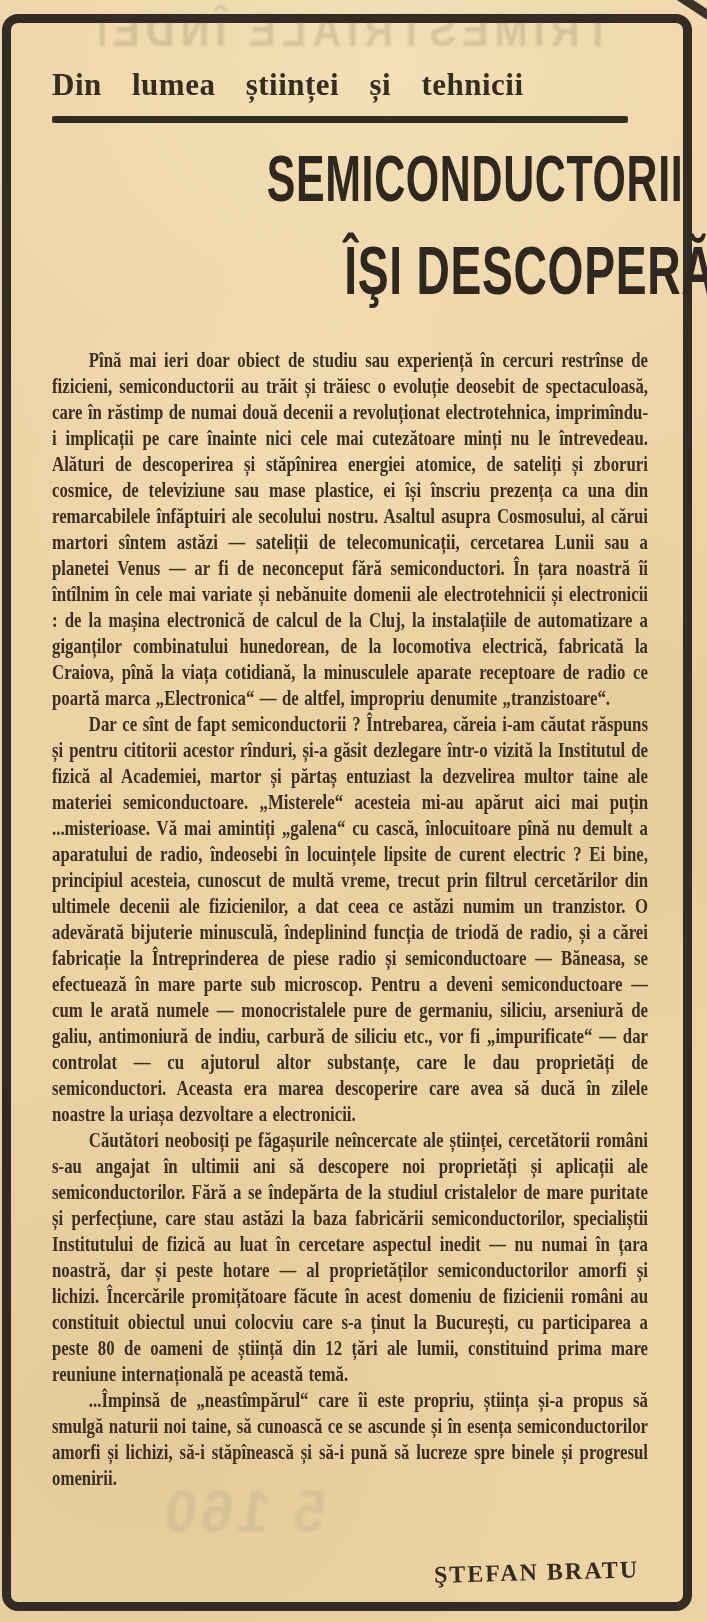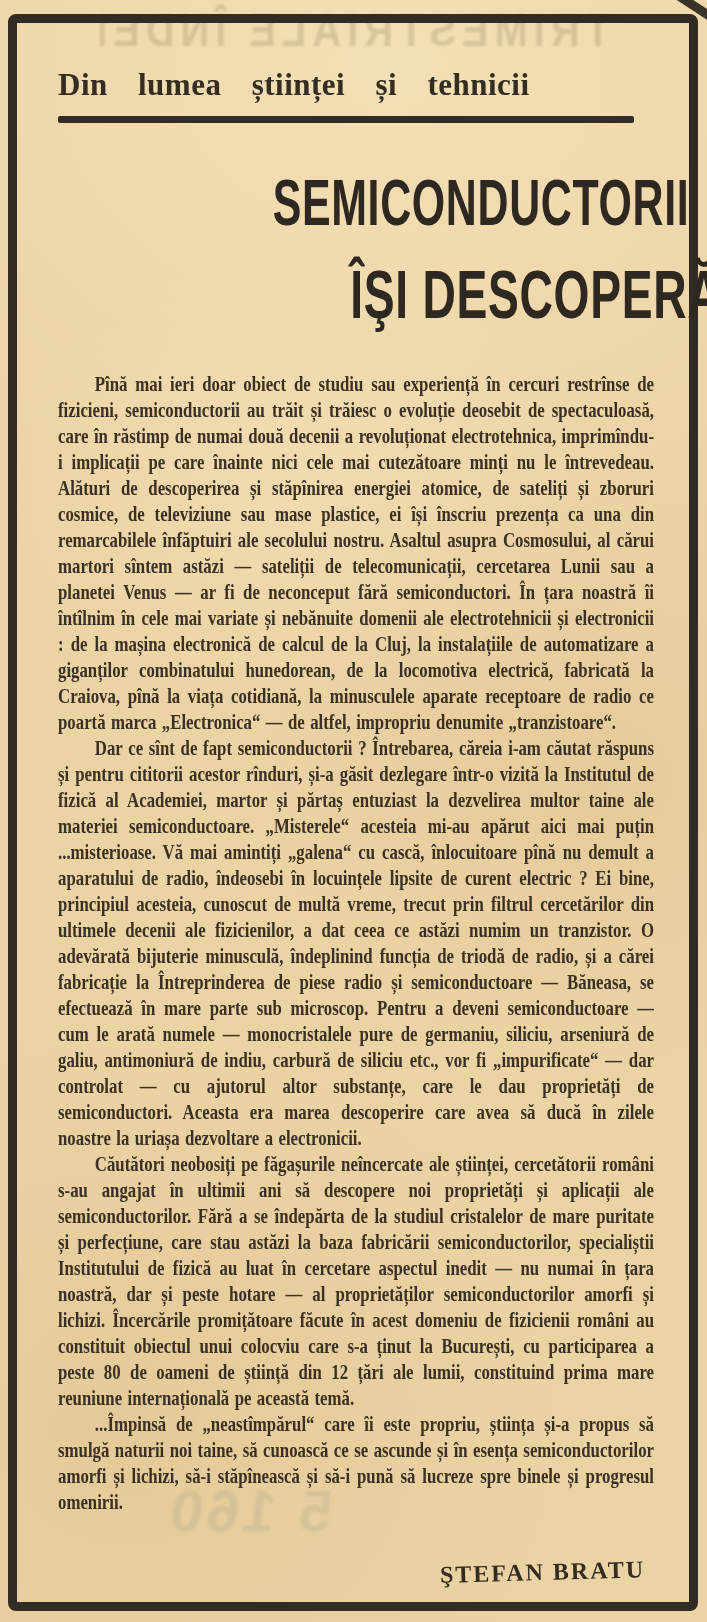--- a/index.html
+++ b/index.html
@@ -18,22 +18,22 @@
       radial-gradient(70% 26% at 85% 48%, rgba(208,176,120,.22), transparent 70%),
       radial-gradient(60% 20% at 40% 30%, rgba(255,240,204,.25), transparent 70%);
   }
 
   .corner-mark {
     position:absolute; top:2px; right:-14px; width:52px; height:9px;
     background:#3a332a; transform:rotate(33deg);
   }
 
   .frame {
-    position:absolute; left:8px; top:14px; width:690px; height:1597px;
-    border:9px solid #332c24; border-radius:8px;
+    position:absolute; left:2px; top:14px; width:690px; height:1597px;
+    border:9px solid #332c24; border-radius:16px;
   }
 
   .content { position:absolute; inset:0; padding:44px 37px 0 41px; }
 
   .ghost { 
     position:absolute; pointer-events:none; white-space:nowrap;
     font-family:"Liberation Sans", sans-serif; font-weight:bold;
     filter:blur(1.2px);
   }
   .ghost-top {
@@ -52,21 +52,21 @@
   .kicker {
     position:relative; font-size:31px; font-weight:bold; color:#352d21;
     word-spacing:22px; letter-spacing:.5px; white-space:nowrap;
   }
   .kicker-rule {
     margin-top:13px; height:7px; width:97%;
     background:#332c24; border-radius:2px;
   }
 
   .headline {
-    margin-top:40px; text-align:right;
+    margin-top:16px; text-align:right;
     font-family:"Liberation Sans", sans-serif; font-weight:bold; color:#2f2820;
   }
   .hl-line { display:block; line-height:80px; white-space:nowrap; }
   .hl-scale {
     display:inline-block; transform:scaleX(.66); transform-origin:100% 50%;
     font-size:65px; letter-spacing:1px;
   }
   .hl-2 .hl-scale { font-size:68px; transform:scaleX(.68); }
 
   .body-text {

